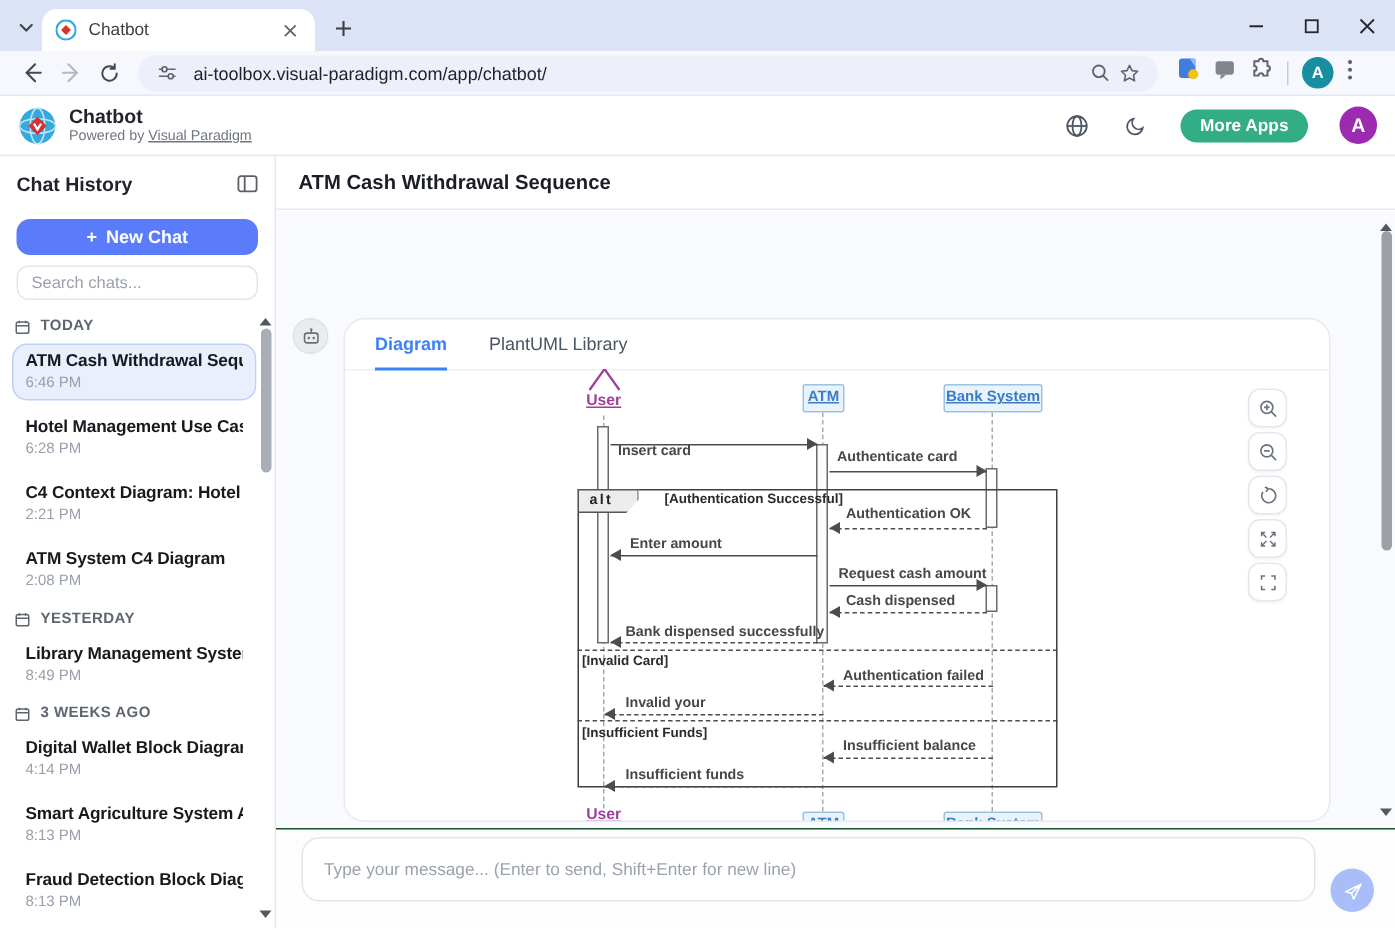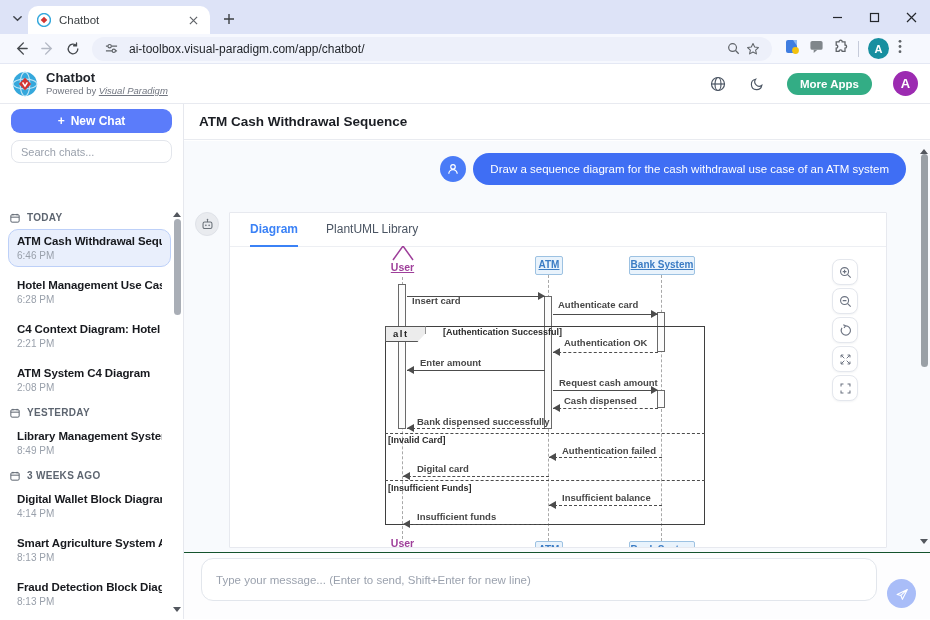--- a/index.html
+++ b/index.html
@@ -23,21 +23,21 @@
   .url { font-size:12px; color:#1e2126; margin-left:8px; flex:1; white-space:nowrap; overflow:hidden; }
   .obicon { width:20px; height:20px; display:flex; align-items:center; justify-content:center; color:#5f6368; flex:none; }
   .tbright { display:flex; align-items:center; margin-left:12px; gap:9px; }
   .profile-badge { width:21px; height:21px; border-radius:50%; background:#178fa0; color:#fff; font-size:11px; font-weight:700; display:flex; align-items:center; justify-content:center; }
 
   
   .appheader { height:40px; background:#fff; border-bottom:1px solid #e8eaf0; display:flex; align-items:center; padding:0 12px; }
   .brandtext { margin-left:8px; }
   .brandname { font-size:13px; font-weight:700; color:#21242a; line-height:14px; }
   .poweredby { font-size:9.5px; color:#717680; line-height:11px; }
-  .poweredby a { color:#717680; text-decoration:underline;font-style:italic; }
+  .poweredby a { color:#717680; text-decoration:underline; }
   .ah-right { margin-left:auto; display:flex; align-items:center; gap:21px; }
   .hicon { width:18px; height:18px; display:flex; align-items:center; justify-content:center; color:#4b5563; }
   .moreapps { background:#33ad85; color:#fff; font-size:11.5px; font-weight:700; border:none; border-radius:14px; padding:5px 13px; }
   .uavatar { width:25px; height:25px; border-radius:50%; background:#9c2bb1; color:#fff; font-size:13px; font-weight:700; display:flex; align-items:center; justify-content:center; }
 
   
   .content { display:flex; height:515px; }
   .sidebar { width:184px; border-right:1px solid #e6e8ee; position:relative; background:#fff; flex:none; }
   .sb-head { height:37px; display:flex; align-items:center; padding:0 11px; }
   .sb-title { font-size:13px; font-weight:700; color:#21242a; flex:1; }
@@ -58,21 +58,21 @@
   .main { flex:1; position:relative; background:#fff; }
   .title-row { height:36px; border-bottom:1px solid #e9ebf0; display:flex; align-items:center; padding-left:15px; }
   .page-title { font-size:13.5px; font-weight:700; color:#1b1e24; }
 
   .chat { position:absolute; top:37px; left:0; right:0; height:411px; background:#f8fafd; overflow:hidden; }
   .umsg-row { position:absolute; top:12px; right:24px; display:flex; align-items:center; gap:7px; }
   .uav { width:26px; height:26px; border-radius:50%; background:#4a7bf7; display:flex; align-items:center; justify-content:center; flex:none; }
   .ububble { background:#3f6ef4; color:#fff; border-radius:18px; padding:10px 17px; font-size:11.5px; white-space:nowrap; }
   .bot-av { position:absolute; left:11px; top:71px; width:24px; height:24px; border-radius:50%; background:#e9ebef; border:1px solid #dfe2e8; display:flex; align-items:center; justify-content:center; color:#697078; }
 
-  .card { position:absolute; left:45px; top:71px; width:658px; height:336px; background:#fff; border:1px solid #e7e9ef; border-radius:1px; overflow:hidden; }
+  .card { position:absolute; left:45px; top:71px; width:658px; height:336px; background:#fff; border:1px solid #e7e9ef; border-radius:14px; overflow:hidden; }
   .tabsbar { height:34px; border-bottom:1px solid #edeff3; display:flex; align-items:flex-end; padding-left:20px; gap:28px; }
   .tabbtn { font-size:12px; color:#4b5563; padding-bottom:9px; cursor:pointer; border-bottom:2px solid transparent; margin-bottom:-1px; }
   .tabbtn.active { color:#3b82f6; font-weight:700; border-bottom-color:#3b82f6; }
 
   
   .ll { position:absolute; width:0; border-left:1px dashed #a9a9a9; }
   .act { position:absolute; width:8px; background:#fcfcfc; border:1px solid #6a6a6a; }
   .pbox { position:absolute; height:19px; background:#e9f3fc; border:1px solid #9dc2e2; border-radius:2px; font-size:10px; font-weight:700; color:#3b7cc4; text-align:center; line-height:16px; text-decoration:underline; }
   .aname { position:absolute; font-size:10.5px; font-weight:700; color:#9e3f9a; text-decoration:underline; text-align:center; width:45px; }
   .mlabel { position:absolute; font-size:9.5px; font-weight:600; color:#474747; white-space:nowrap; }
@@ -230,20 +230,27 @@
           </svg>
         </span>
       <button class="moreapps">More Apps</button>
       <span class="uavatar">A</span>
     </div>
   </div>
 
   <div class="content">
 
     <aside class="sidebar">
+      <div class="sb-head">
+        <span class="sb-title">Chat History</span>
+        <svg width="14" height="13" viewBox="0 0 15 13">
+            <rect x="1" y="1" width="13" height="11" rx="2" fill="none" stroke="#5b6068" stroke-width="1.3"></rect>
+            <path d="M5.5 1 V12" stroke="#5b6068" stroke-width="1.3"></path>
+          </svg>
+      </div>
       <button class="newchat">
         <span>+</span>
         <span>New Chat</span>
       </button>
       <input class="sb-search" placeholder="Search chats..." style="">
 
       <div class="sb-list">
         <div class="sb-sec">
           <svg width="10" height="10" viewBox="0 0 12 12">
               <rect x="1" y="2" width="10" height="9" rx="1.5" fill="none" stroke="#5d6570" stroke-width="1.2"></rect>
@@ -305,29 +312,20 @@
       </div>
     </aside>
 
     <div class="main">
       <div class="title-row">
         <span class="page-title">ATM Cash Withdrawal Sequence</span>
       </div>
 
       <div class="chat">
 
-        <div class="umsg-row">
-          <span class="uav">
-            <svg width="14" height="14" viewBox="0 0 16 16">
-                <circle cx="8" cy="5.5" r="2.6" fill="none" stroke="#fff" stroke-width="1.4"></circle>
-                <path d="M3.2 13.5 a4.8 4.8 0 0 1 9.6 0" fill="none" stroke="#fff" stroke-width="1.4"></path>
-              </svg>
-          </span>
-          <span class="ububble">Draw a sequence diagram for the cash withdrawal use case of an ATM system</span>
-        </div>
 
         <div class="bot-av">
           <svg width="13" height="13" viewBox="0 0 16 16">
               <rect x="2.5" y="5" width="11" height="8" rx="2" fill="none" stroke="currentColor" stroke-width="1.3"></rect>
               <circle cx="6" cy="9" r="1" fill="currentColor"></circle>
               <circle cx="10" cy="9" r="1" fill="currentColor"></circle>
               <path d="M8 5 V2.6" stroke="currentColor" stroke-width="1.3"></path>
               <circle cx="8" cy="2" r="1" fill="currentColor"></circle>
             </svg>
         </div>
@@ -386,21 +384,21 @@
           <div class="aline d" style="left:177px;top:215px;width:138px;"></div>
           <div class="ah l" style="left:177px;top:211px;"></div>
 
           <div class="divline" style="left:155px;top:220px;width:320px;"></div>
           <div class="guard" style="left:158px;top:222px;">[Invalid Card]</div>
 
           <div class="mlabel" style="left:332px;top:232px;">Authentication failed</div>
           <div class="aline d" style="left:319px;top:244px;width:113px;"></div>
           <div class="ah l" style="left:319px;top:240px;"></div>
 
-          <div class="mlabel" style="left:187px;top:250px;">Digital card</div>
+          <div class="mlabel" style="left:187px;top:250px;">Invalid your</div>
           <div class="aline d" style="left:173px;top:263px;width:146px;"></div>
           <div class="ah l" style="left:173px;top:259px;"></div>
 
           <div class="divline" style="left:155px;top:267px;width:320px;"></div>
           <div class="guard" style="left:158px;top:270px;">[Insufficient Funds]</div>
 
           <div class="mlabel" style="left:332px;top:279px;">Insufficient balance</div>
           <div class="aline d" style="left:319px;top:292px;width:113px;"></div>
           <div class="ah l" style="left:319px;top:288px;"></div>
 

